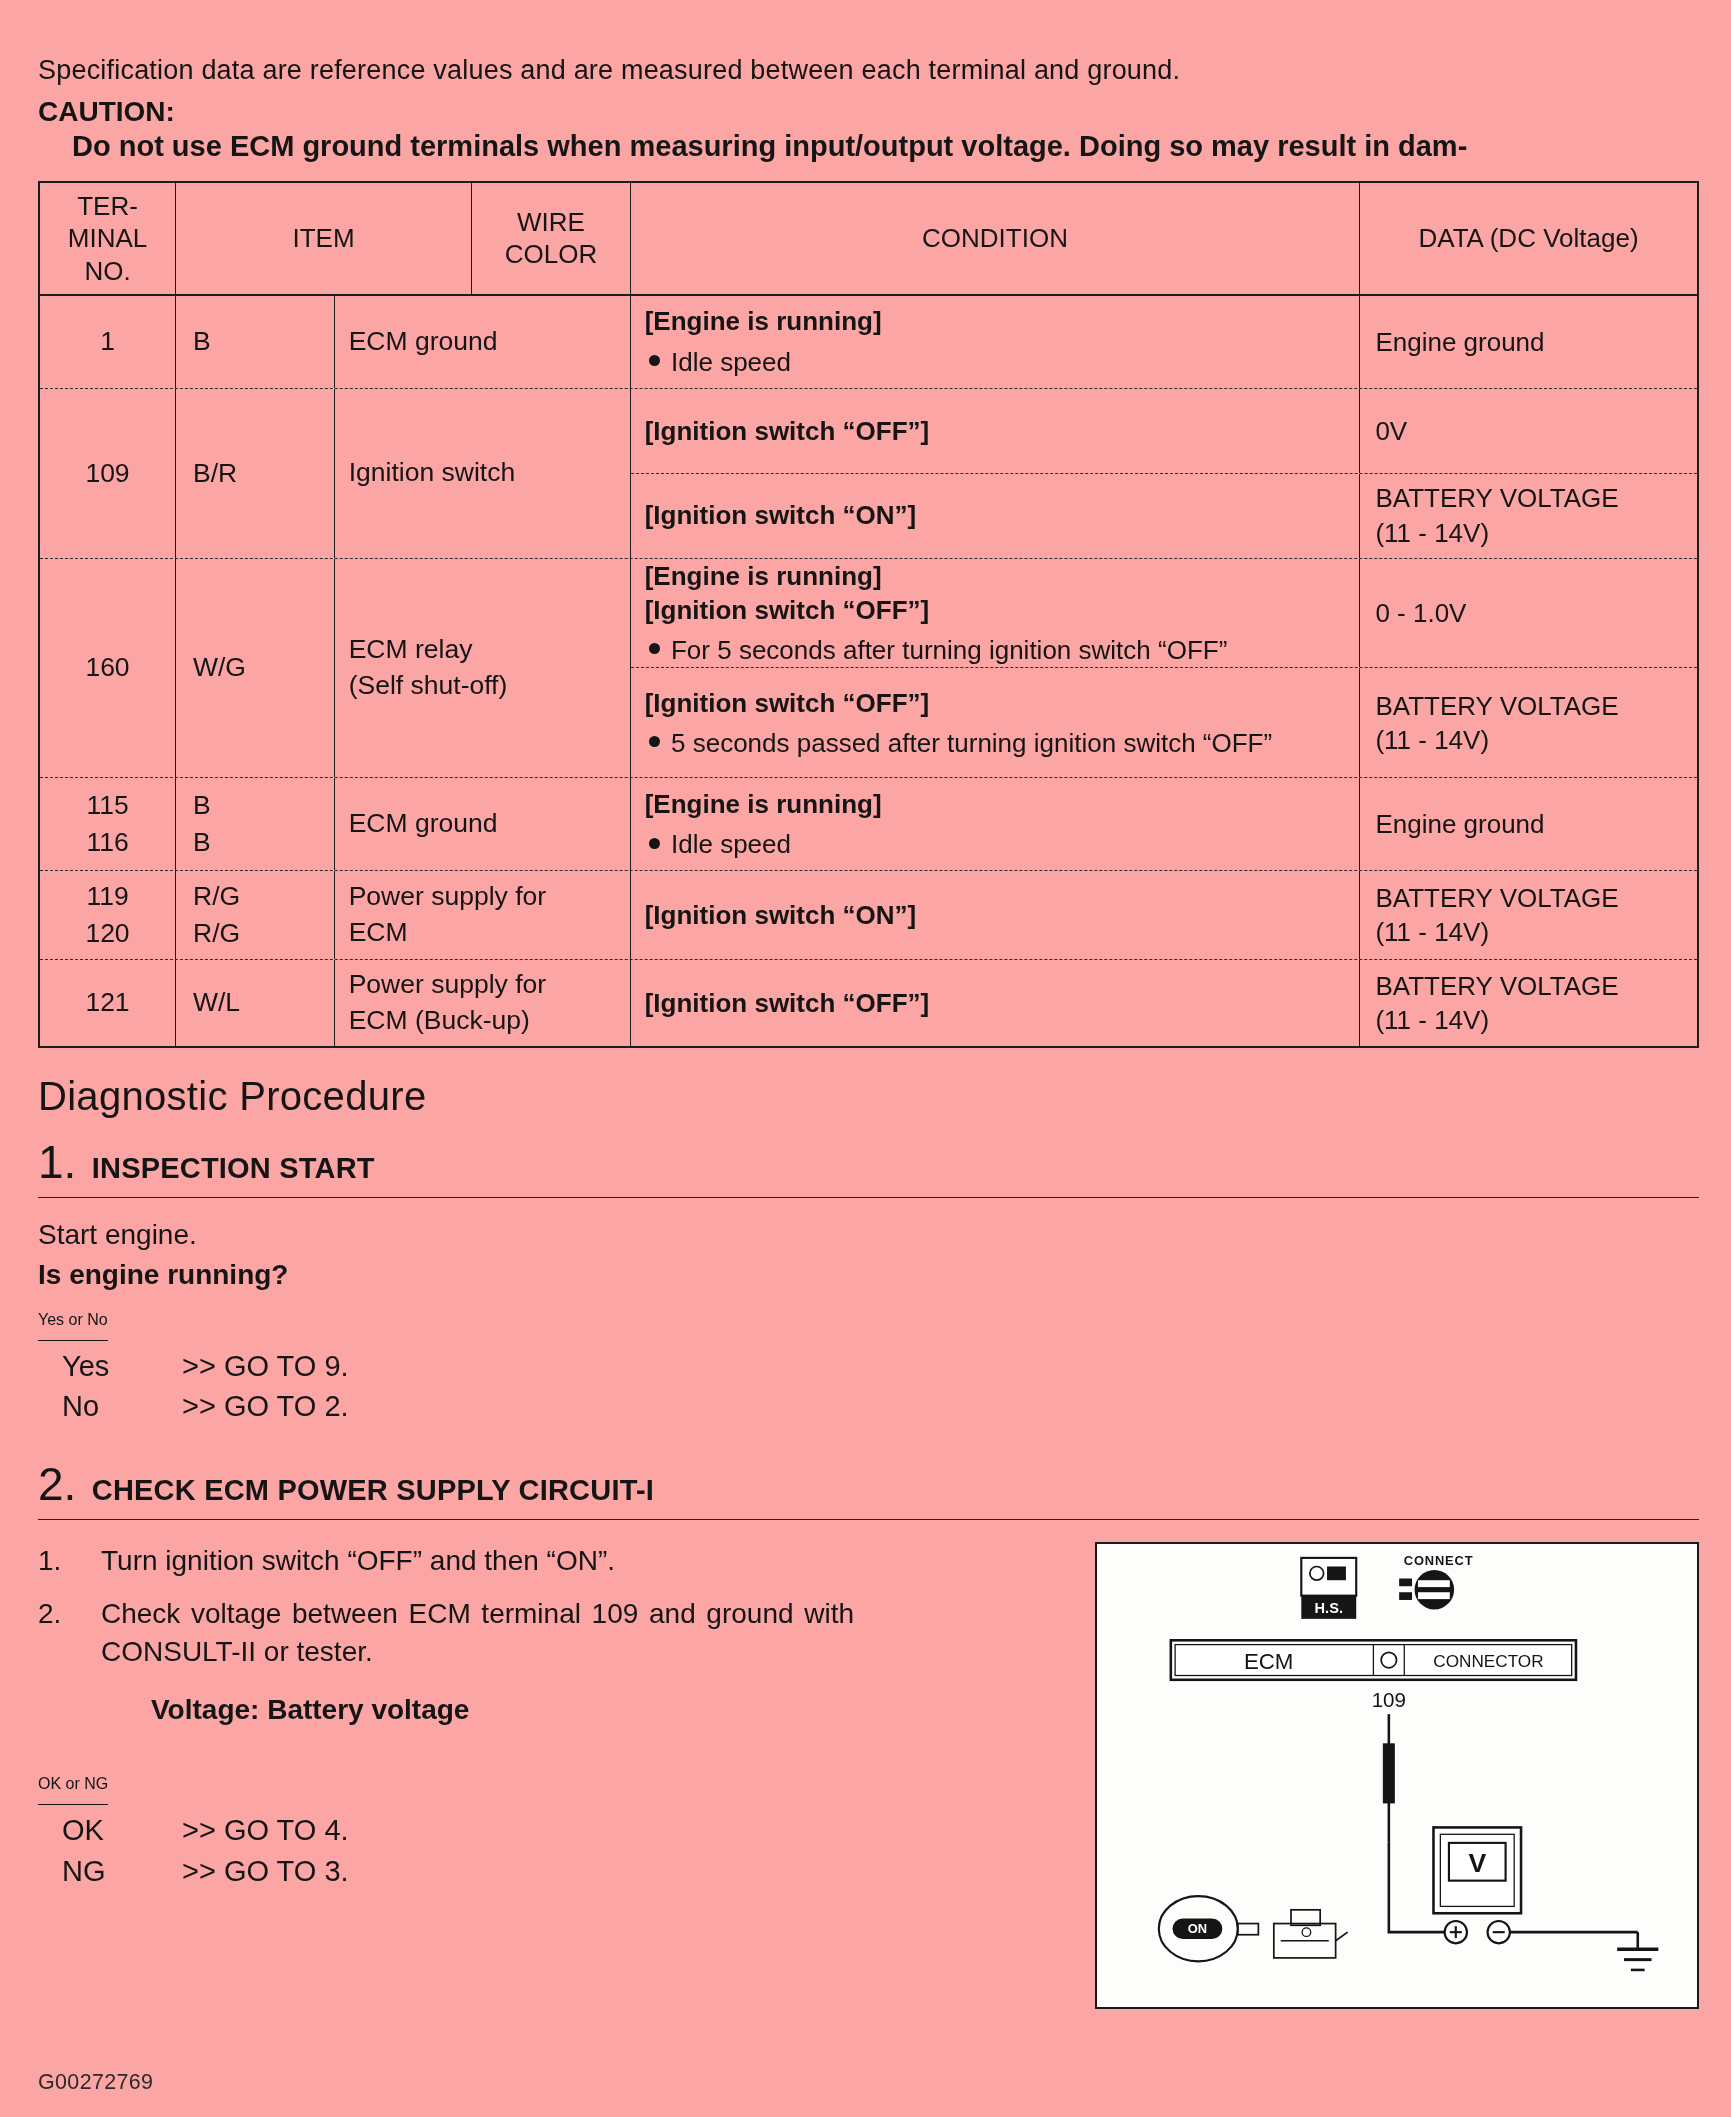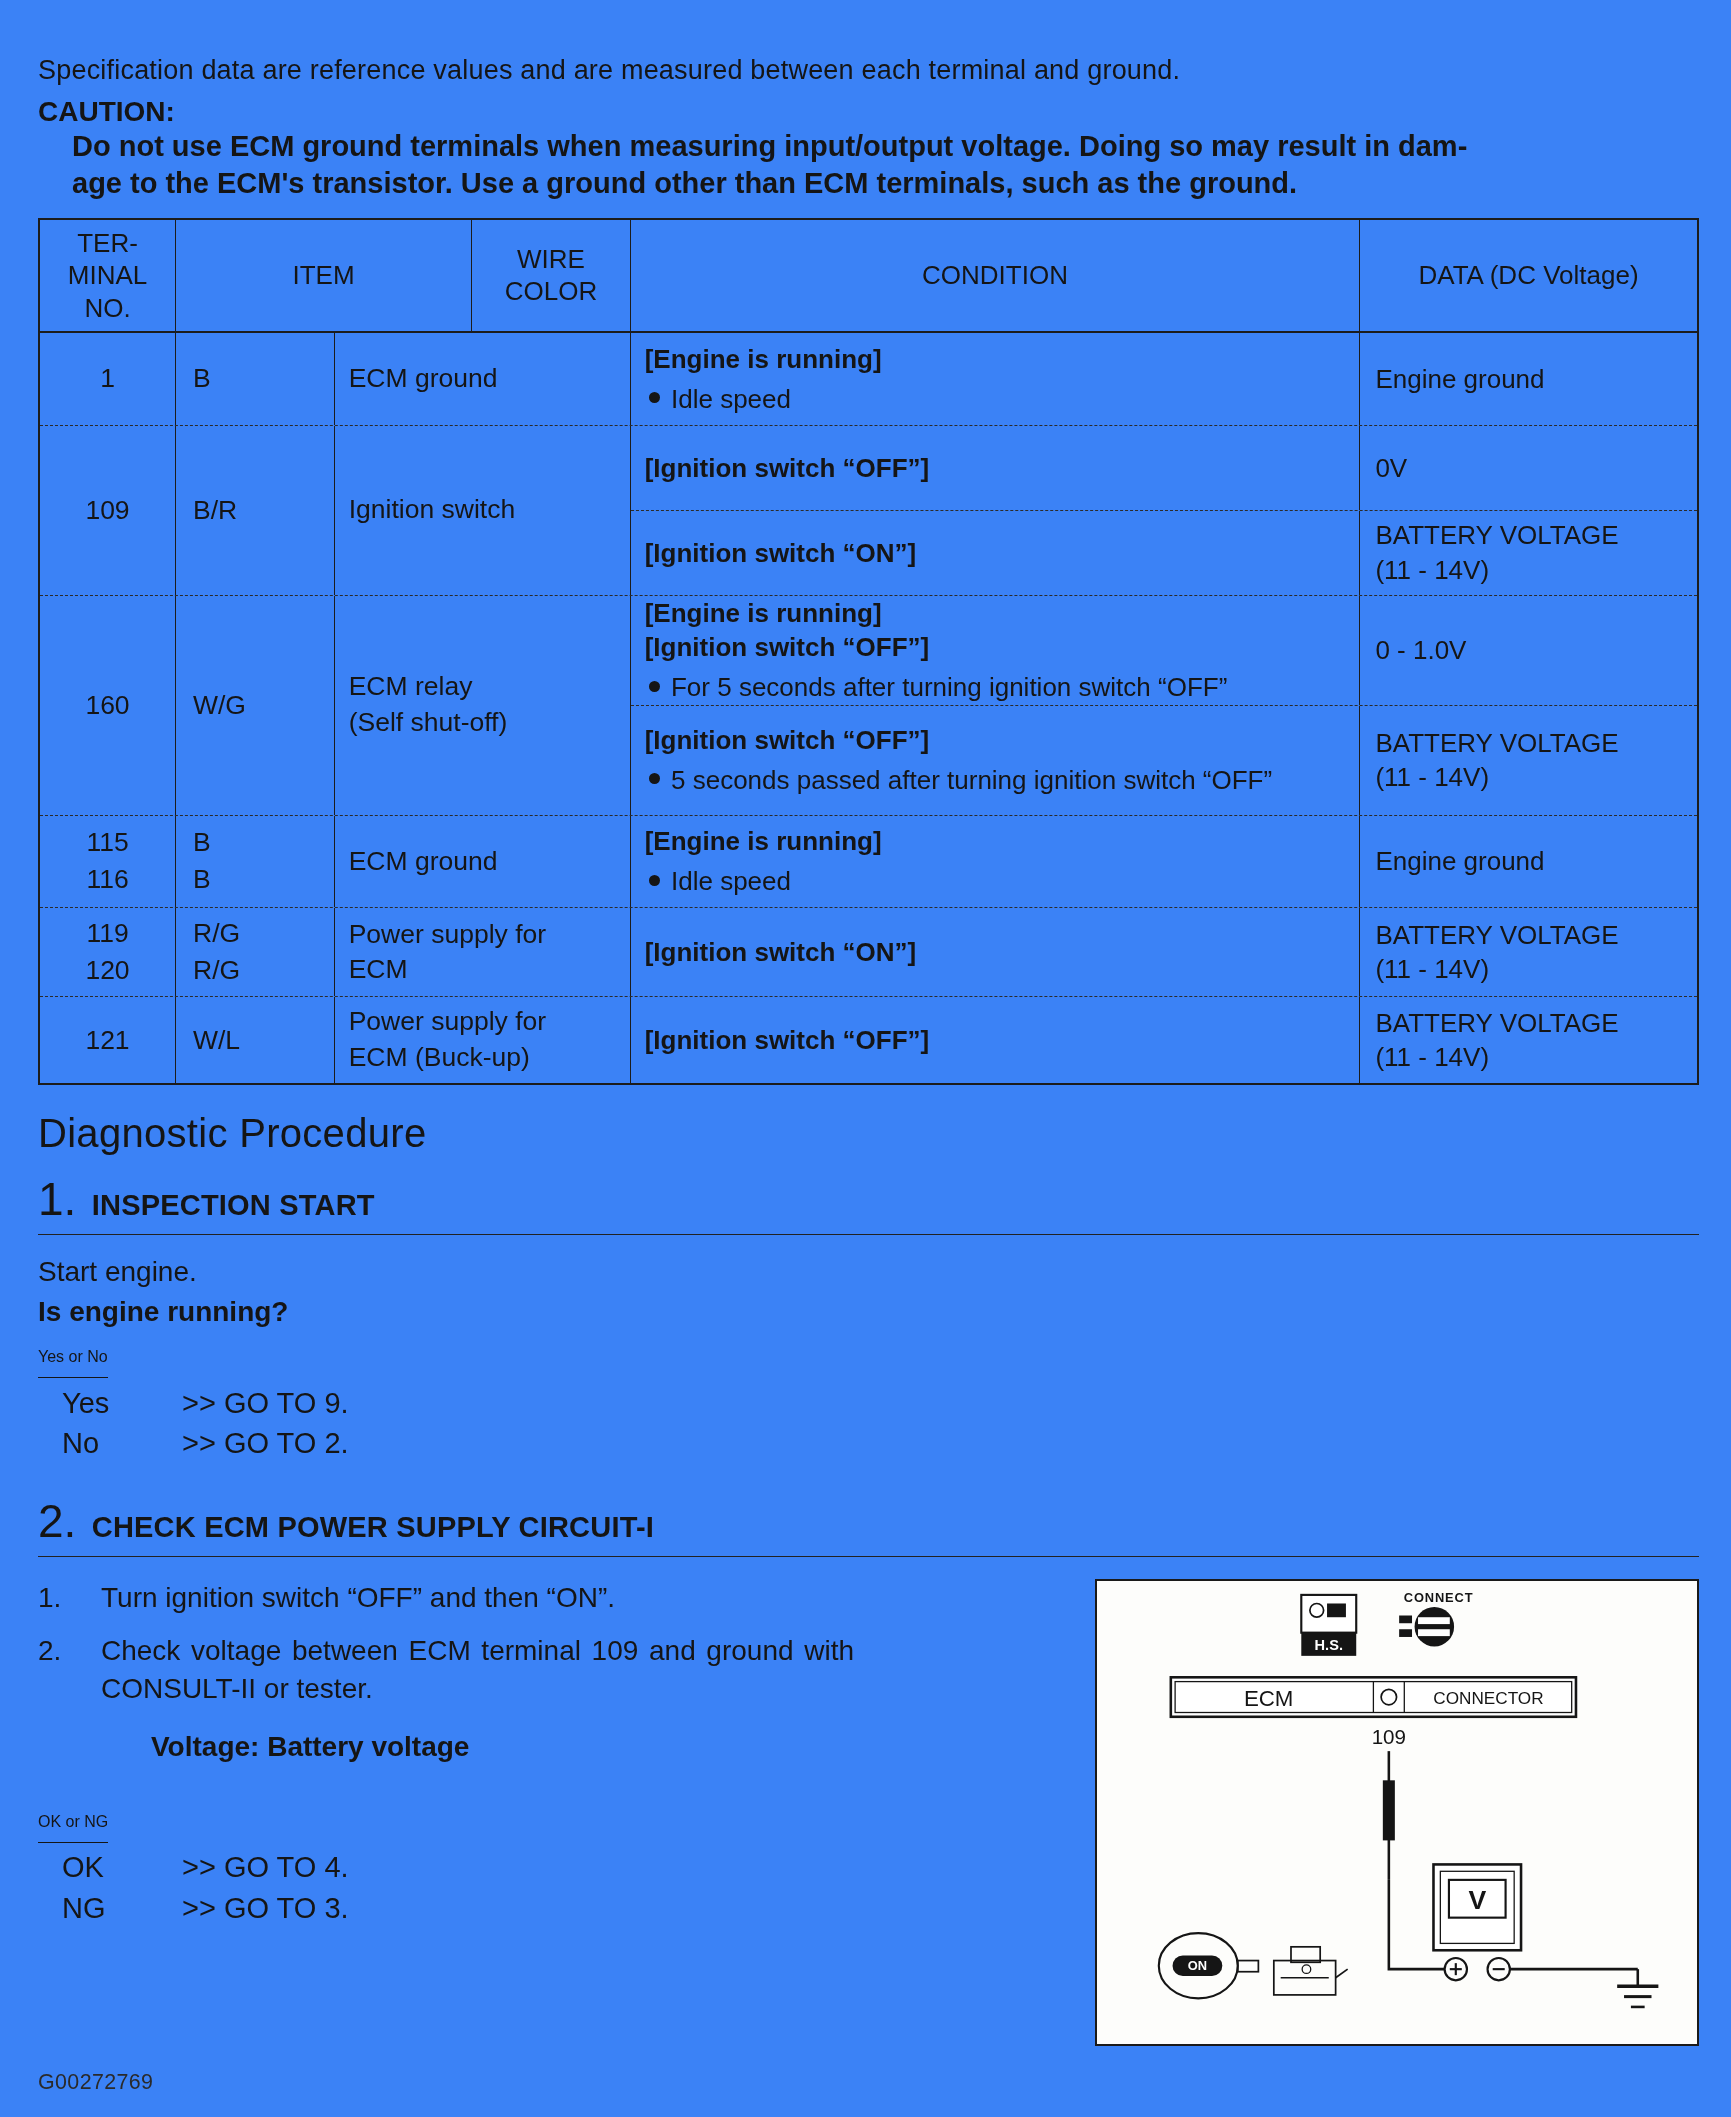--- a/index.html
+++ b/index.html
@@ -1,19 +1,19 @@
 <!DOCTYPE html>
 <html style="font-size:13.7px"><head>
 <meta charset="utf-8">
 <style>
   * { margin:0; padding:0; box-sizing:border-box; }
   html, body { background:#ffffff; }
   .page {
     width:1732px; height:2117px; position:relative; overflow:hidden;
-    background:#3b82f6; color:#151515;
+    background:#fca5a5; color:#151515;
     font-family:"Liberation Sans", sans-serif;
     padding:55px 33px 0 38px;
   }
   .intro { font-size:27px; letter-spacing:0.2px; }
   .caution-label { font-size:28px; font-weight:700; margin-top:10.3px; }
   .caution-line { font-size:29px; font-weight:700; line-height:1.28;margin-left:34px; }
 
   
   .spec-table { margin-top:15.4px; border:2.6px solid #1c1c1c; }
   .thead { display:flex; border-bottom:2.6px solid #1c1c1c; }
@@ -78,21 +78,20 @@
   .footer { position:absolute; left:38px; bottom:22px; font-size:21.4px; letter-spacing:0.4px; color:#2a2a2a; }
 </style>
 </head>
 <body>
 
 <div class="page">
 
   <p class="intro">Specification data are reference values and are measured between each terminal and ground.</p>
   <div class="caution-label">CAUTION:</div>
   <div class="caution-line">Do not use ECM ground terminals when measuring input/output voltage. Doing so may result in dam-</div>
-  <div class="caution-line">age to the ECM's transistor. Use a ground other than ECM terminals, such as the ground.</div>
 
   <div class="spec-table">
     <div class="thead">
       <div class="th col-term vline-r">
         <div>TER-</div>
         <div>MINAL</div>
         <div>NO.</div>
       </div>
       <div class="th col-item vline-r">
         <div>ITEM</div>

